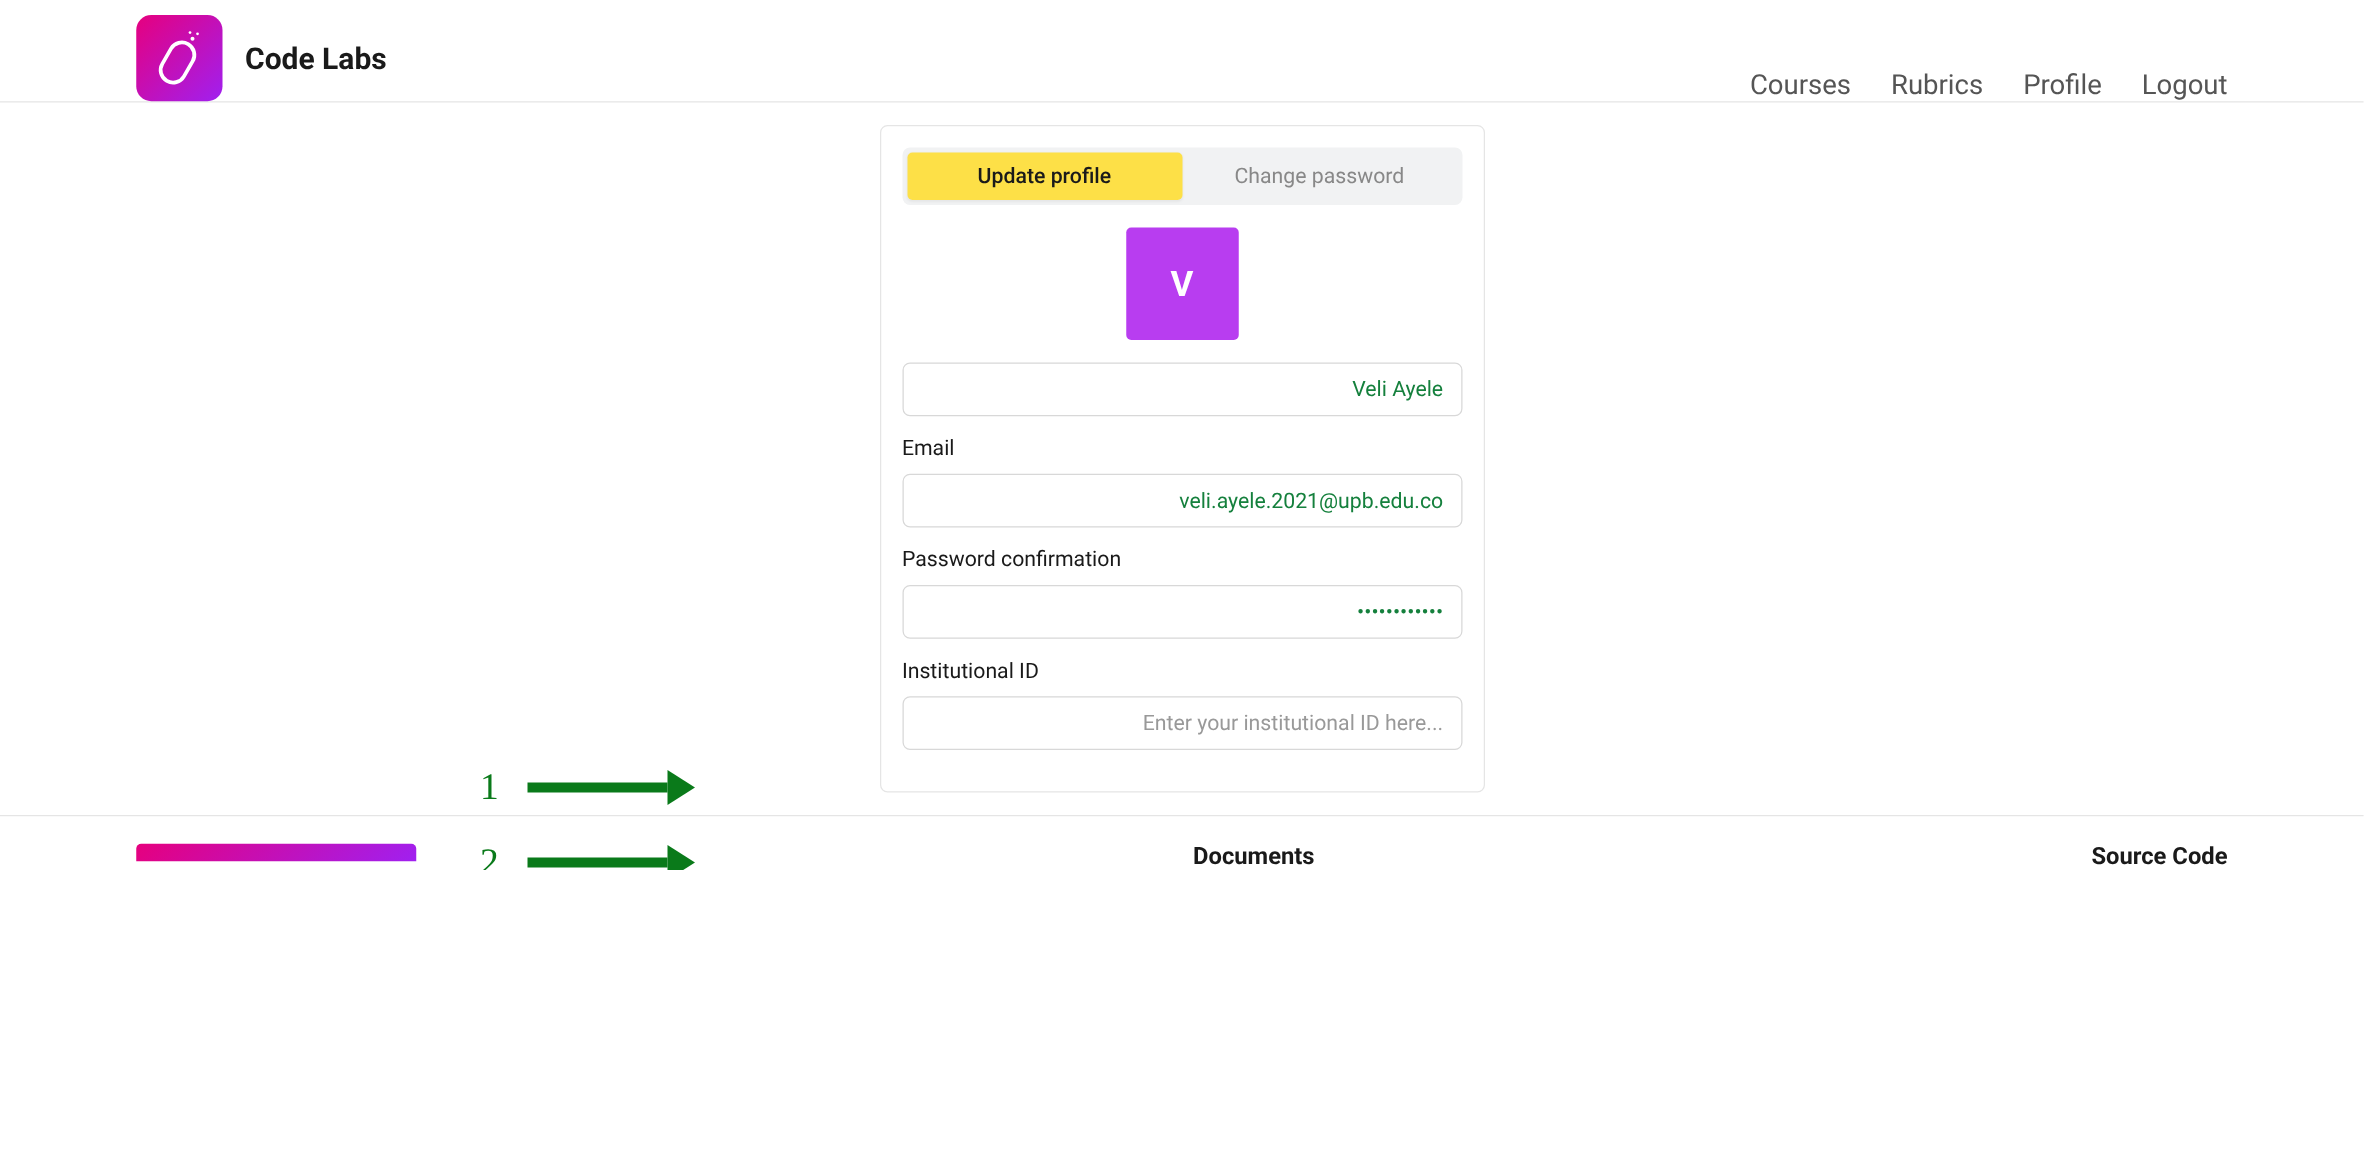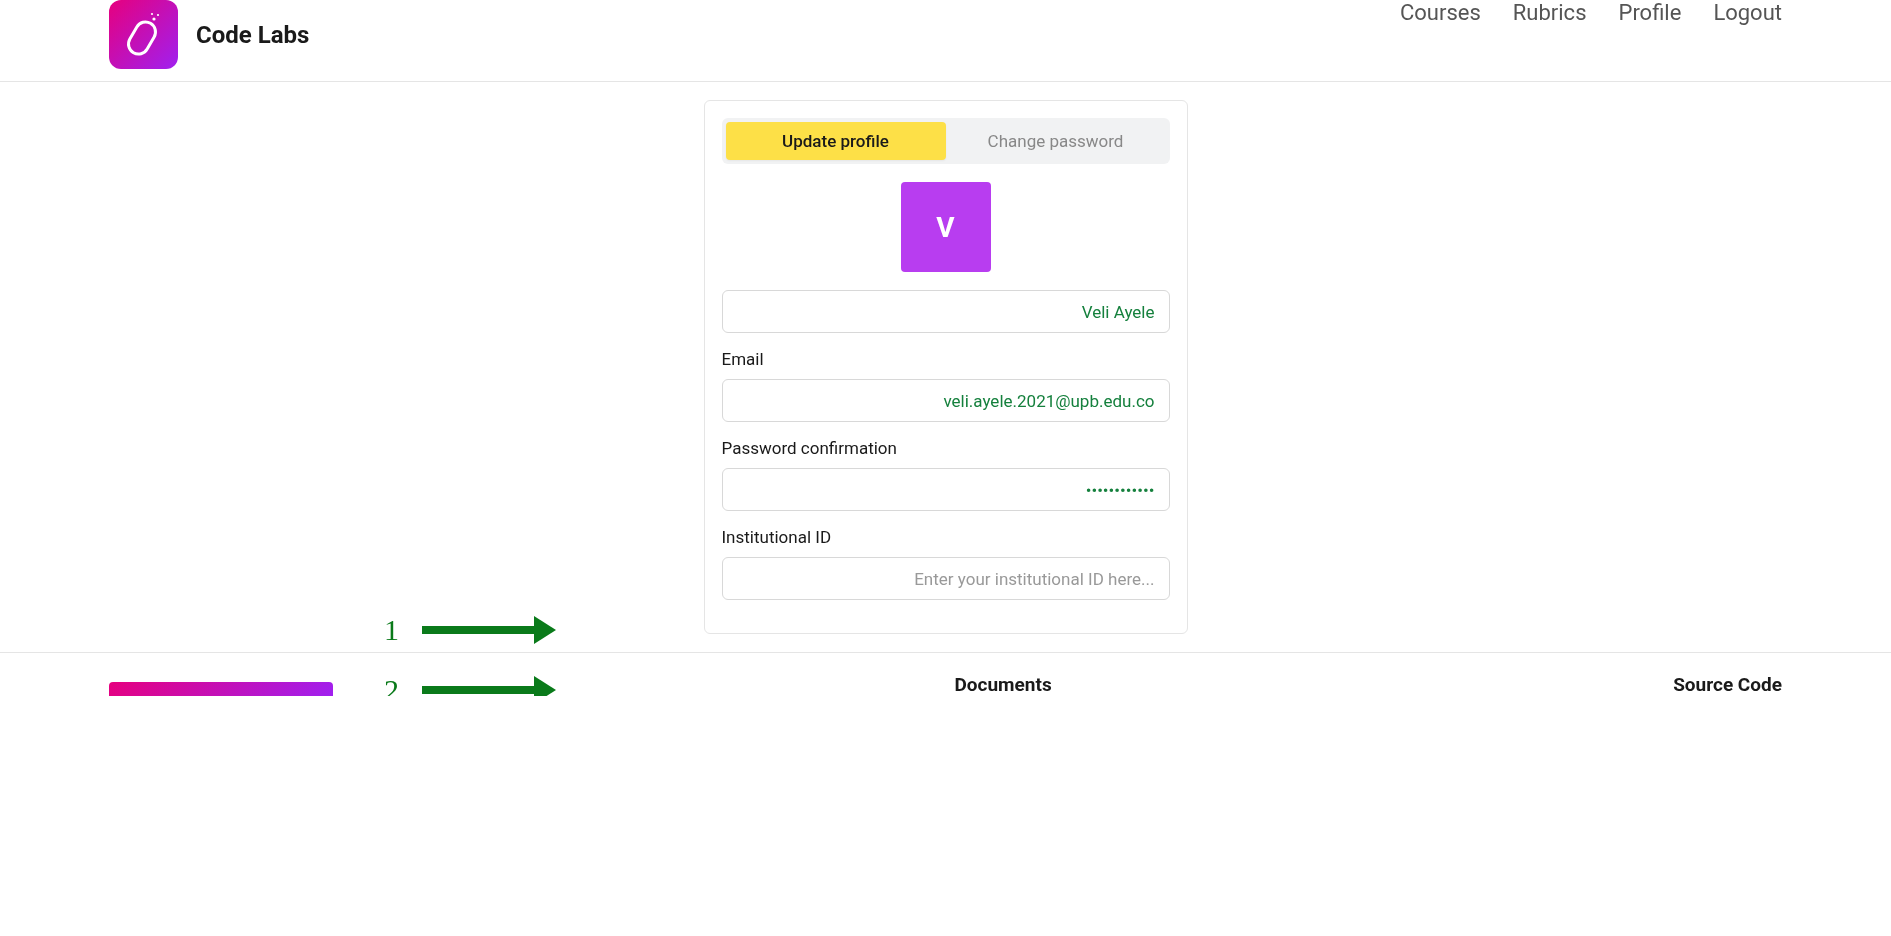--- a/index.html
+++ b/index.html
@@ -9,21 +9,21 @@
 }
 body {
   font-family: -apple-system, BlinkMacSystemFont, "Segoe UI", Roboto, "Helvetica Neue", Arial, sans-serif;
   background: #fff;
   color: #1a1a1a;
   width: 1891px;
   position: relative;
 }
 .navbar {
   display: flex;
-  align-items: flex-start;
+  align-items: flex-end;
   justify-content: space-between;
   padding: 0 109px;
   height: 82px;
   border-bottom: 1px solid #e5e5e5;
 }
 .brand {
   display: flex;
   align-items: center;
   gap: 18px;
 }
@@ -134,21 +134,21 @@
   font-size: 17px;
   font-weight: 500;
   cursor: pointer;
 }
 .footer {
   margin-top: 18px;
   border-top: 1px solid #e5e5e5;
   padding: 20px 109px 0;
   display: flex;
   justify-content: space-between;
-  align-items: flex-end;
+  align-items: center;
 }
 .footer-logo {
   width: 224px;
   height: 14px;
   background: linear-gradient(135deg, #e6007e 0%, #a020f0 100%);
   border-radius: 4px 4px 0 0;
   margin-top: -6px;
 }
 .footer-col {
   font-size: 19px;

